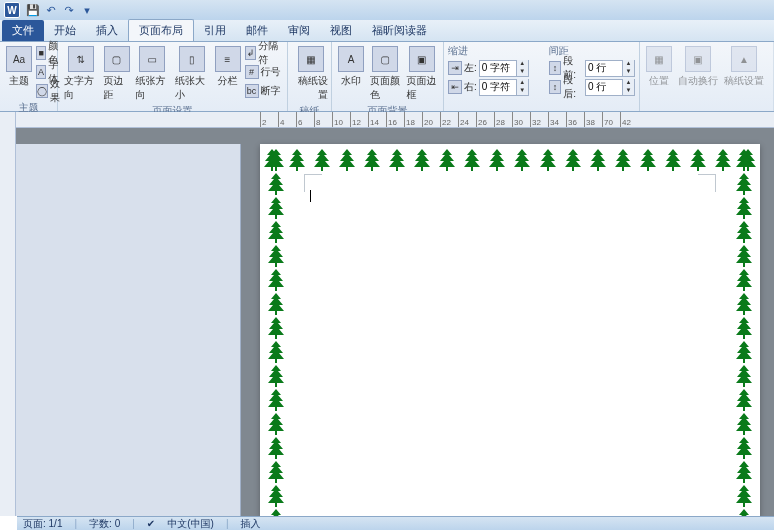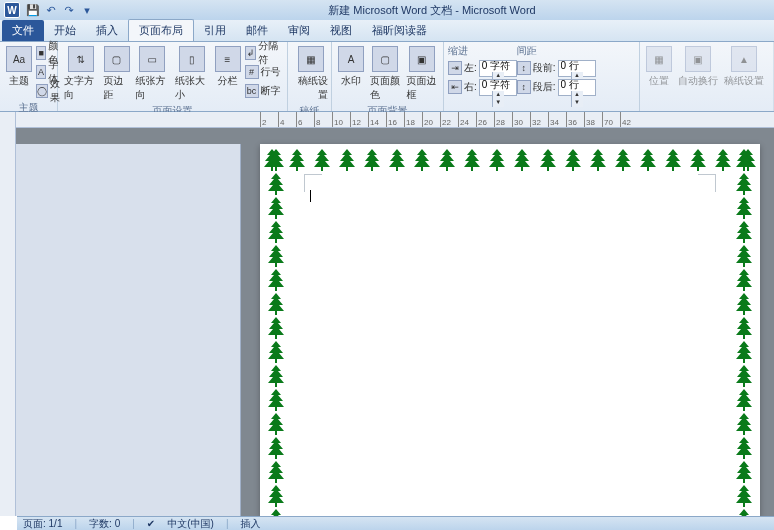--- a/index.html
+++ b/index.html
@@ -18,21 +18,21 @@
   
   .ribbon { height: 70px; background: linear-gradient(#f3f6fa, #e4ecf6); border-bottom: 1px solid #8ba8c8; display: flex; }
   .group { border-right: 1px solid #c0d0e0; padding: 2px 4px; display: flex; flex-direction: column; justify-content: space-between; position: relative; }
   .group-label { font-size: 10px; color: #5a7090; text-align: center; padding-bottom: 1px; }
   .group-content { display: flex; align-items: flex-start; gap: 2px; flex: 1; }
   .btn { display: flex; flex-direction: column; align-items: center; justify-content: center; padding: 2px; cursor: pointer; font-size: 10px; color: #333; }
   .btn .icon { width: 18px; height: 18px; background: #d0d8e8; border: 1px solid #90a0c0; margin-bottom: 2px; display:flex; align-items:center; justify-content:center; font-size:10px; }
   .btn-lg .icon { width: 26px; height: 26px; }
   .small-row { display: flex; align-items: center; gap: 2px; font-size: 10px; color: #333; margin-bottom: 1px; height: 18px; }
   .small-row .mini-icon { width: 14px; height: 14px; background: #d0d8e8; border: 1px solid #90a0c0; display:inline-flex; align-items:center; justify-content:center; font-size:9px; }
-  .spin { display: flex; align-items: center; border: 1px solid #a0b0c8; background: #fff; height: 17px; flex-direction: column; }
+  .spin { display: flex; align-items: center; border: 1px solid #a0b0c8; background: #fff; height: 17px; }
   .spin input { width: 36px; border: none; font-size: 10px; padding: 0 2px; text-align: left; }
   .spin .arrows { display: flex; flex-direction: column; width: 12px; }
   .spin .arrows span { height: 8px; font-size: 6px; text-align: center; line-height: 7px; background: #e8eef6; border-left: 1px solid #a0b0c8; cursor: pointer; }
   .mini-list { display: flex; flex-direction: column; }
   .section-title { font-size: 10px; color: #5a7090; margin-bottom: 1px; }
   
   .ruler-v { position: absolute; left: 0; top: 112px; width: 16px; bottom: 14px; background: #e9eef5; border-right: 1px solid #b0c0d8; }
   .ruler-h { height: 16px; background: #e9eef5; border-bottom: 1px solid #b0c0d8; display: flex; align-items: center; position: relative; overflow: hidden; }
   .ruler-h .ticks { position: absolute; left: 0; right: 0; height: 100%; display: flex; }
   .ruler-h .ticks span { flex: 0 0 18px; border-left: 1px solid #888; font-size: 8px; color: #666; padding-left: 1px; display: flex; align-items: flex-end; }
@@ -62,21 +62,20 @@
 <body>
 
 <div class="titlebar">
   <div class="logo">W</div>
   <div class="qat">
     <span>💾</span>
     <span>↶</span>
     <span>↷</span>
     <span>▾</span>
   </div>
-  <div class="title">新建 Microsoft Word 文档 - Microsoft Word</div>
 </div>
 
 <div class="tabs">
   <div class="tab file">文件</div>
   <div class="tab">开始</div>
   <div class="tab">插入</div>
   <div class="tab active">页面布局</div>
   <div class="tab">引用</div>
   <div class="tab">邮件</div>
   <div class="tab">审阅</div>
@@ -172,21 +171,21 @@
         </div>
       <div class="btn btn-lg">
           <div class="icon">▣</div>
           <span>页面边框</span>
         </div>
     </div>
     <div class="group-label">页面背景</div>
   </div>
 
   <div class="group" style="width:196px">
-    <div class="group-content" style="gap:0">
+    <div class="group-content" style="gap:20px">
       <div class="mini-list">
         <div class="section-title">缩进</div>
         <div class="small-row">
           <span class="mini-icon">⇥</span>
           <span>左:</span>
           <div class="spin">
               <input value="0 字符" style="">
               <div class="arrows">
                 <span>▲</span>
                 <span>▼</span>

